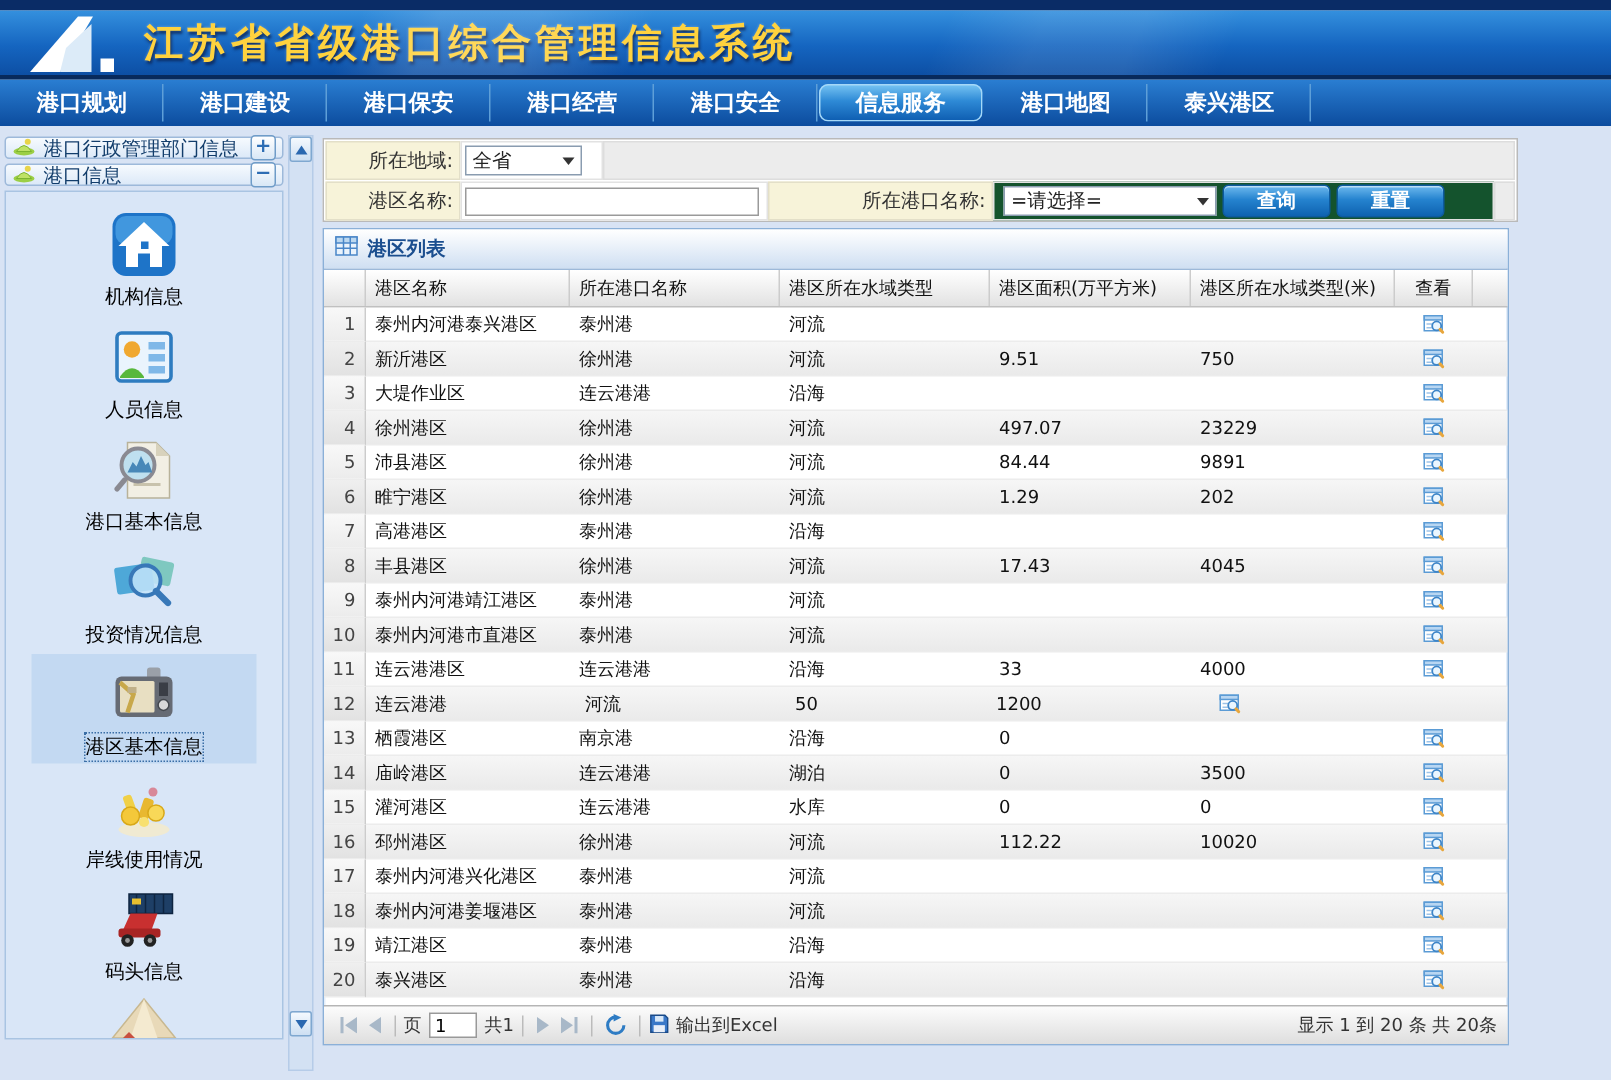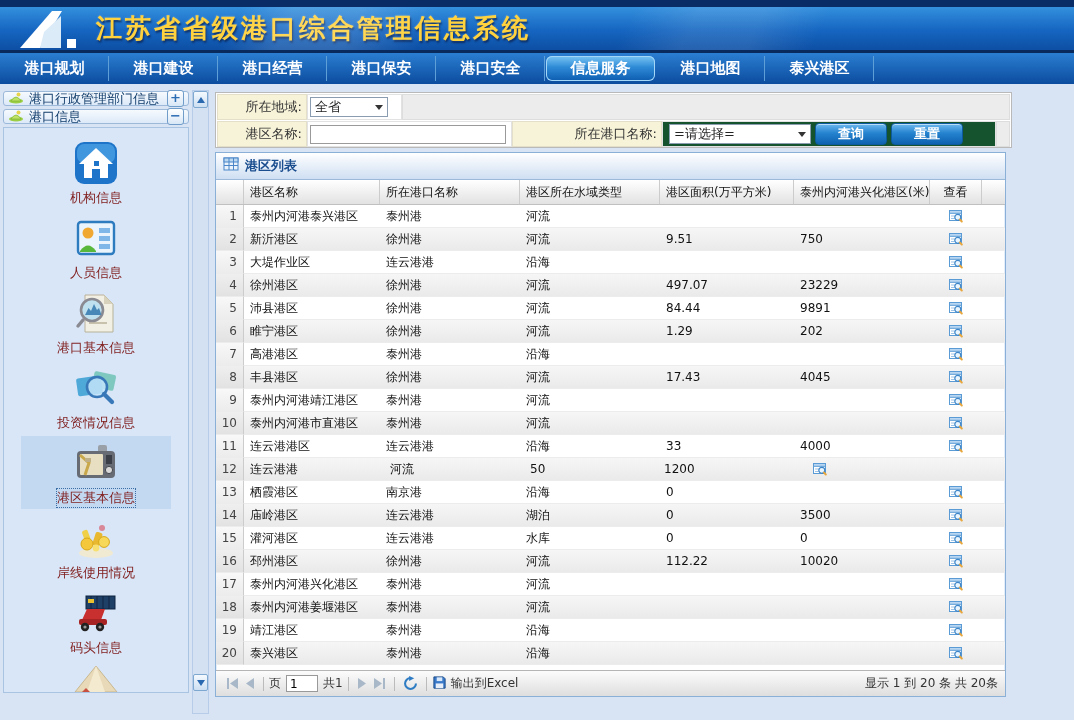--- a/index.html
+++ b/index.html
@@ -25,21 +25,21 @@
   .content { position:absolute; top:84px; left:0; right:0; bottom:0; display:flex; }
 
   
   .sidebar { width:210px; position:relative; padding:7px 0 0 3px; flex:none; }
   .acc { width:186px; height:15px; display:flex; align-items:center; background:linear-gradient(180deg,#f6fafe,#dce9f8); border:1px solid #9db9da; border-radius:3px; margin-bottom:3px; padding:0 4px; cursor:pointer; }
   .acc-label { flex:1; font-size:13px; color:#123d6b; margin-left:5px; white-space:nowrap; }
   .acc-btn { width:17px; height:17px; border:1px solid #6f9cc8; border-radius:3px; background:linear-gradient(#ffffff,#d8e7f6); color:#2d6db4; font-size:13px; line-height:14px; text-align:center; font-weight:bold; }
   .side-panel { width:186px; height:566px; border:1px solid #a9c4e2; background:#d9e6f7; display:flex; flex-direction:column; align-items:center; padding-top:8px; overflow:hidden; }
   .sitem { width:150px; display:flex; flex-direction:column; align-items:center; padding:3px 0 2px; margin-bottom:2px; cursor:pointer; }
   .sicon { width:48px; height:48px; display:block; }
-  .slabel { font-size:13px; color:#7f1d1d; margin-top:2px; white-space:nowrap; }
+  .slabel { font-size:13px; color:#000000; margin-top:2px; white-space:nowrap; }
   .sitem.sel { background:#c3d9f2; }
   .sitem.sel .slabel { outline:1px dotted #3a6ea5; }
   .side-scroll { position:absolute; right:1px; top:6px; bottom:6px; width:17px; background:#d3e1f3; border:1px solid #b6cce8; }
   .sc-btn { position:absolute; left:0; width:15px; height:17px; background:linear-gradient(#f4f9fe,#cddff2); border:1px solid #7fa8d0; border-radius:2px; display:flex; align-items:center; justify-content:center; cursor:pointer; }
   .sc-btn.up { top:0; } .sc-btn.down { bottom:22px; }
   .tri-up { width:0; height:0; border-left:4px solid transparent; border-right:4px solid transparent; border-bottom:6px solid #2a68b0; }
   .tri-dn { width:0; height:0; border-left:4px solid transparent; border-right:4px solid transparent; border-top:6px solid #2a68b0; }
 
   
   .main { position:relative; flex:1; }
@@ -104,24 +104,24 @@
   </header>
 
   <nav class="nav">
     <div class="tab">
         <span>港口规划</span>
       </div>
     <div class="tab">
         <span>港口建设</span>
       </div>
     <div class="tab">
+        <span>港口保安</span>
+      </div>
+    <div class="tab">
         <span>港口经营</span>
-      </div>
-    <div class="tab">
-        <span>港口保安</span>
       </div>
     <div class="tab">
         <span>港口安全</span>
       </div>
     <div class="tab active">
         <span>信息服务</span>
       </div>
     <div class="tab">
         <span>港口地图</span>
       </div>
@@ -317,21 +317,21 @@
           </span>
           <span class="t-label">港区列表</span>
         </div>
 
         <div class="thead">
           <div class="c num"></div>
           <div class="c name">港区名称</div>
           <div class="c port">所在港口名称</div>
           <div class="c water">港区所在水域类型</div>
           <div class="c area">港区面积(万平方米)</div>
-          <div class="c shore">泰州内河港兴化港区(米)</div>
+          <div class="c shore">港区所在水域类型(米)</div>
           <div class="c view">查看</div>
           <div class="c fill"></div>
         </div>
 
         <div class="tbody" id="tbody">
   <div class="trow">
     <div class="c num">1</div>
     <div class="c name">泰州内河港泰兴港区</div>
     <div class="c port">泰州港</div>
     <div class="c water">河流</div>

